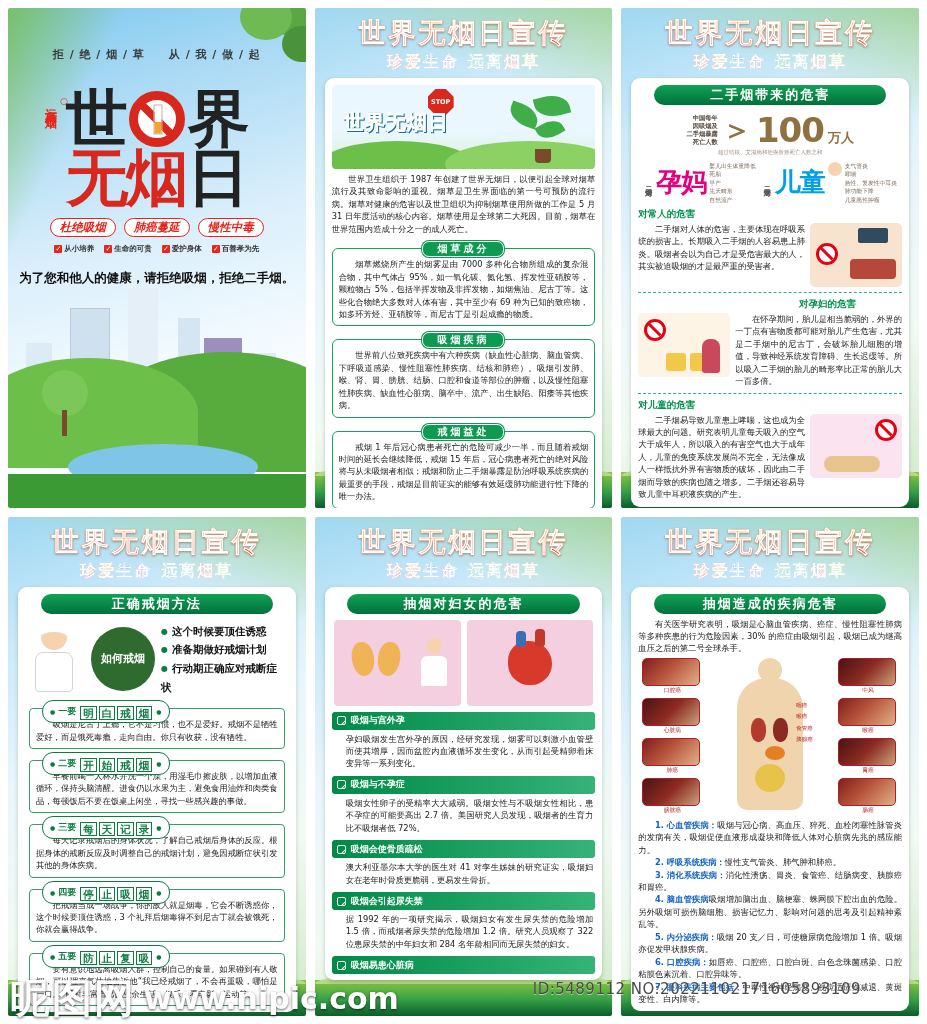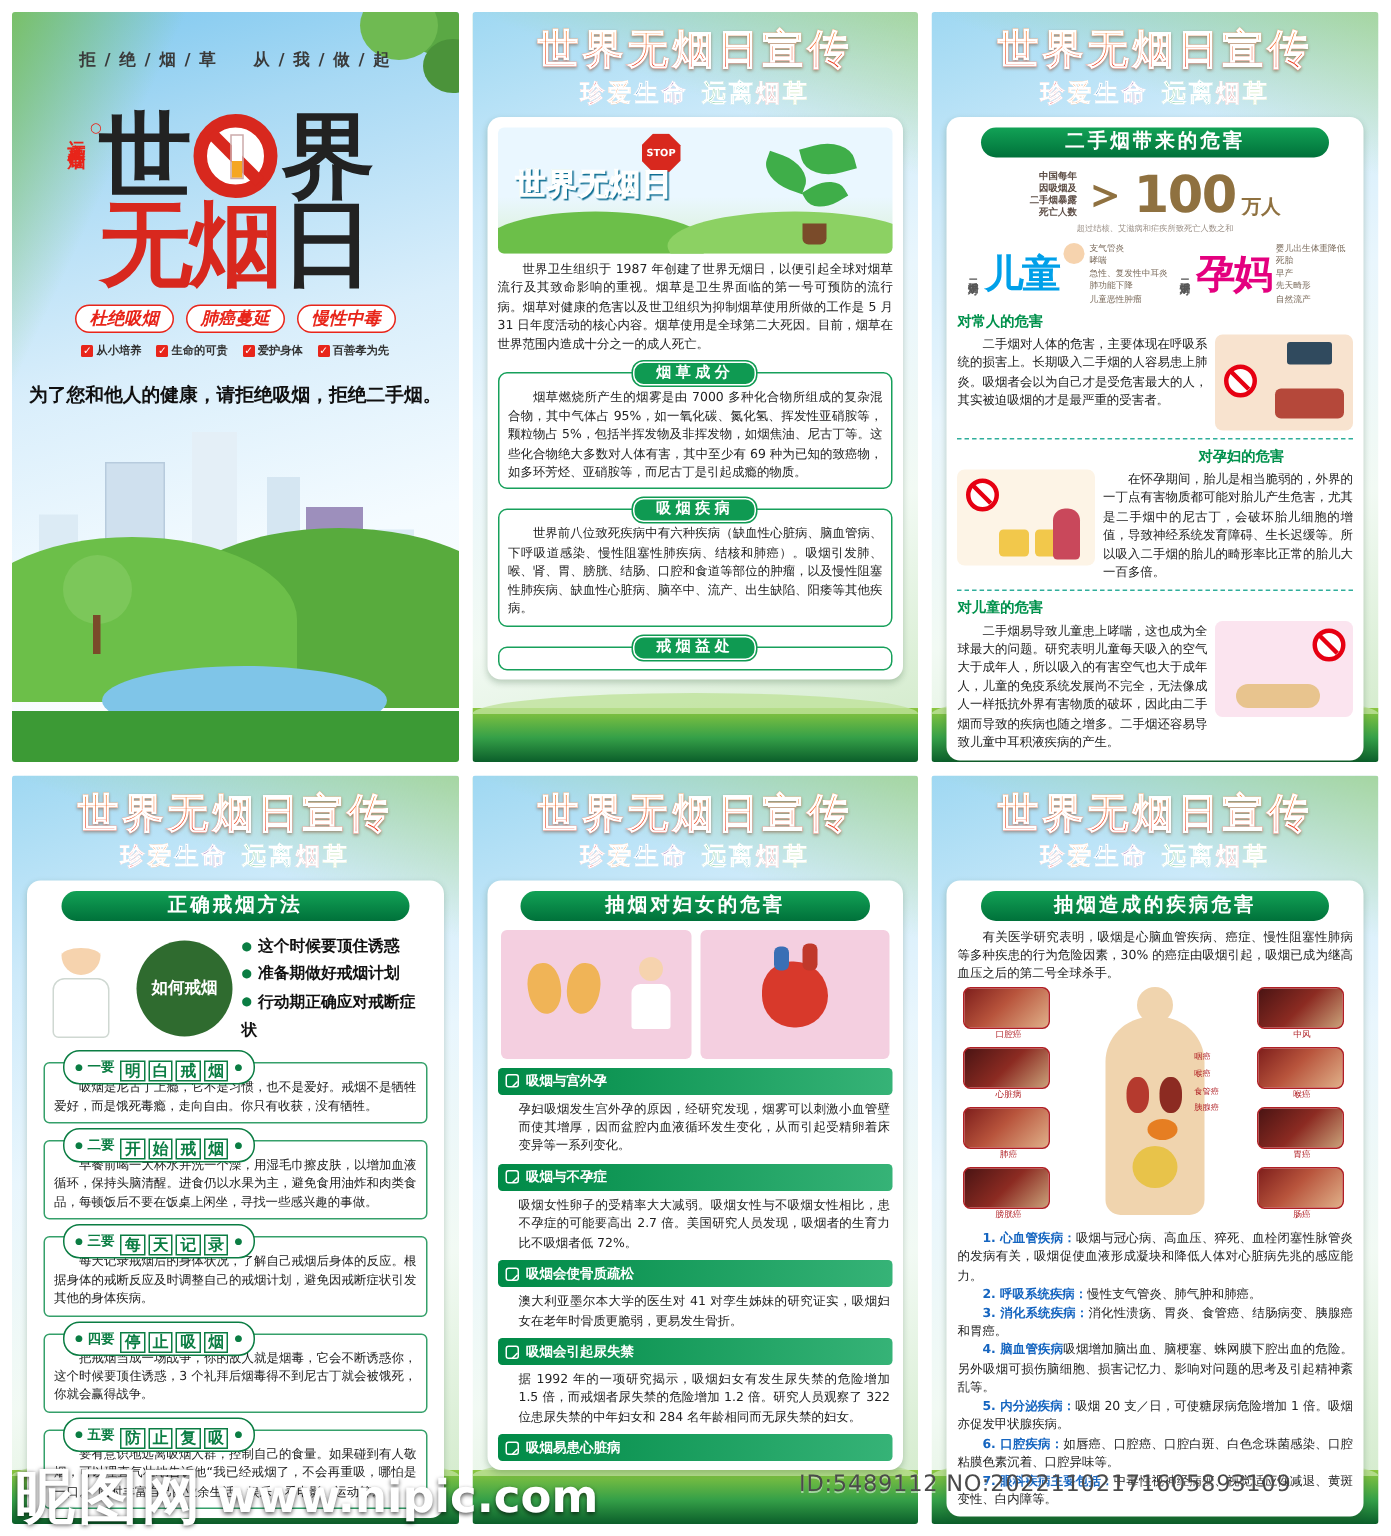--- a/index.html
+++ b/index.html
@@ -36,21 +36,21 @@
 
   
   .p1 { background:
       linear-gradient(115deg, rgba(120,190,70,.8) 0%, rgba(120,190,70,0) 22%),
       linear-gradient(165deg, #7ec8ef 0%, #a8d9f4 18%, #d9eefb 45%, #f4fbff 70%, #ffffff 100%); }
   .p1-tree { position:absolute; right:-28px; top:-30px; width:120px; height:110px; z-index:1;}
   .p1-tree i { position:absolute; border-radius:50%; background:#4f9e3c; }
   .p1-tree i:nth-child(1){ width:70px;height:60px;right:0;top:0; background:#5aa844;}
   .p1-tree i:nth-child(2){ width:52px;height:46px;right:42px;top:16px; background:#6fba52;}
   .p1-tree i:nth-child(3){ width:40px;height:36px;right:12px;top:48px; background:#4b933a;}
-  .p1-tagline { position:relative; z-index:2; text-align:center; margin-top:24px;
+  .p1-tagline { position:relative; z-index:2; text-align:center; margin-top:39px;
                 font-size:11px; font-weight:800; color:#3a3a3a; letter-spacing:1px; }
   .p1-titlewrap { position:relative; z-index:2; margin-top:28px; text-align:center; }
   .p1-vert { position:absolute; left:34px; top:6px; writing-mode:vertical-rl;
              color:#e8251a; font-size:12px; font-weight:800; letter-spacing:3px; }
   .p1-vert::before { content:'○'; font-size:9px; display:block; margin-bottom:2px; }
   .t1-row { display:flex; justify-content:center; align-items:center; gap:1px;
             font-size:62px; font-weight:900; line-height:.95; color:#222; letter-spacing:-2px;}
   .t1-red { color:#d8281e; }
   .ns-lg { width:56px; height:56px; border:9px solid #d8281e; border-radius:50%;
            background:#fff; position:relative; flex:0 0 auto; margin:0 2px; }
@@ -304,20 +304,21 @@
       <div class="sec">
         <div class="pill">烟草成分</div>
         <p class="body-txt ind">烟草燃烧所产生的烟雾是由 7000 多种化合物所组成的复杂混合物，其中气体占 95%，如一氧化碳、氮化氢、挥发性亚硝胺等，颗粒物占 5%，包括半挥发物及非挥发物，如烟焦油、尼古丁等。这些化合物绝大多数对人体有害，其中至少有 69 种为已知的致癌物，如多环芳烃、亚硝胺等，而尼古丁是引起成瘾的物质。</p>
       </div>
       <div class="sec">
         <div class="pill">吸烟疾病</div>
         <p class="body-txt ind">世界前八位致死疾病中有六种疾病（缺血性心脏病、脑血管病、下呼吸道感染、慢性阻塞性肺疾病、结核和肺癌）。吸烟引发肺、喉、肾、胃、膀胱、结肠、口腔和食道等部位的肿瘤，以及慢性阻塞性肺疾病、缺血性心脏病、脑卒中、流产、出生缺陷、阳痿等其他疾病。</p>
       </div>
       <div class="sec">
         <div class="pill">戒烟益处</div>
+        <p class="body-txt ind">戒烟 1 年后冠心病患者死亡的危险可减少一半，而且随着戒烟时间的延长会继续降低，戒烟 15 年后，冠心病患者死亡的绝对风险将与从未吸烟者相似；戒烟和防止二手烟暴露是防治呼吸系统疾病的最重要的手段，戒烟是目前证实的能够有效延缓肺功能进行性下降的唯一办法。</p>
       </div>
     </div>
     <div class="footer-green"></div>
   </div>
 
   <div class="poster p-bg">
     <div class="p-header">
       <div class="p-title">世界无烟日宣传</div>
       <div class="p-subtitle"><span style="color: rgb(230, 0, 18);">珍</span><span style="color: rgb(235, 97, 0);">爱</span><span style="color: rgb(0, 104, 183);">生</span><span style="color: rgb(96, 25, 134);">命</span><span class="sp"></span><span style="color: rgb(0, 153, 68);">远</span><span style="color: rgb(0, 162, 154);">离</span><span style="color: rgb(199, 22, 29);">烟</span><span style="color: rgb(143, 195, 31);">草</span></div>
     </div>
@@ -329,38 +330,38 @@
           <div>因吸烟及</div>
           <div>二手烟暴露</div>
           <div>死亡人数</div>
         </div>
         <span class="stat-gt">＞</span>
         <span class="stat-num">100</span>
         <span class="stat-unit">万人</span>
       </div>
       <div class="stat-note">超过结核、艾滋病和疟疾所致死亡人数之和</div>
       <div class="duo">
+        <div class="duo-item">
+          <span class="duo-pre">二手烟对</span>
+          <span class="duo-word-p">孕妈</span>
+          <span class="duo-list" style="white-space:pre-line">婴儿出生体重降低
+死胎
+早产
+先天畸形
+自然流产</span>
+        </div>
         <div class="duo-item">
           <span class="duo-pre">二手烟对</span>
           <span class="duo-word-c">儿童</span>
           <span class="baby-ico"></span>
           <span class="duo-list" style="white-space:pre-line">支气管炎
 哮喘
 急性、复发性中耳炎
 肺功能下降
 儿童恶性肿瘤</span>
-        </div>
-        <div class="duo-item">
-          <span class="duo-pre">二手烟对</span>
-          <span class="duo-word-p">孕妈</span>
-          <span class="duo-list" style="white-space:pre-line">婴儿出生体重降低
-死胎
-早产
-先天畸形
-自然流产</span>
         </div>
       </div>
       <div class="h3sec">对常人的危害</div>
       <div class="p3-row">
         <p class="body-txt ind" style="flex:1">二手烟对人体的危害，主要体现在呼吸系统的损害上。长期吸入二手烟的人容易患上肺炎。吸烟者会以为自己才是受危害最大的人，其实被迫吸烟的才是最严重的受害者。</p>
         <div class="p3-pic pic-family">
           <div class="tvset"></div>
           <div class="sofa"></div>
           <span class="ns-sm"></span>
         </div>

